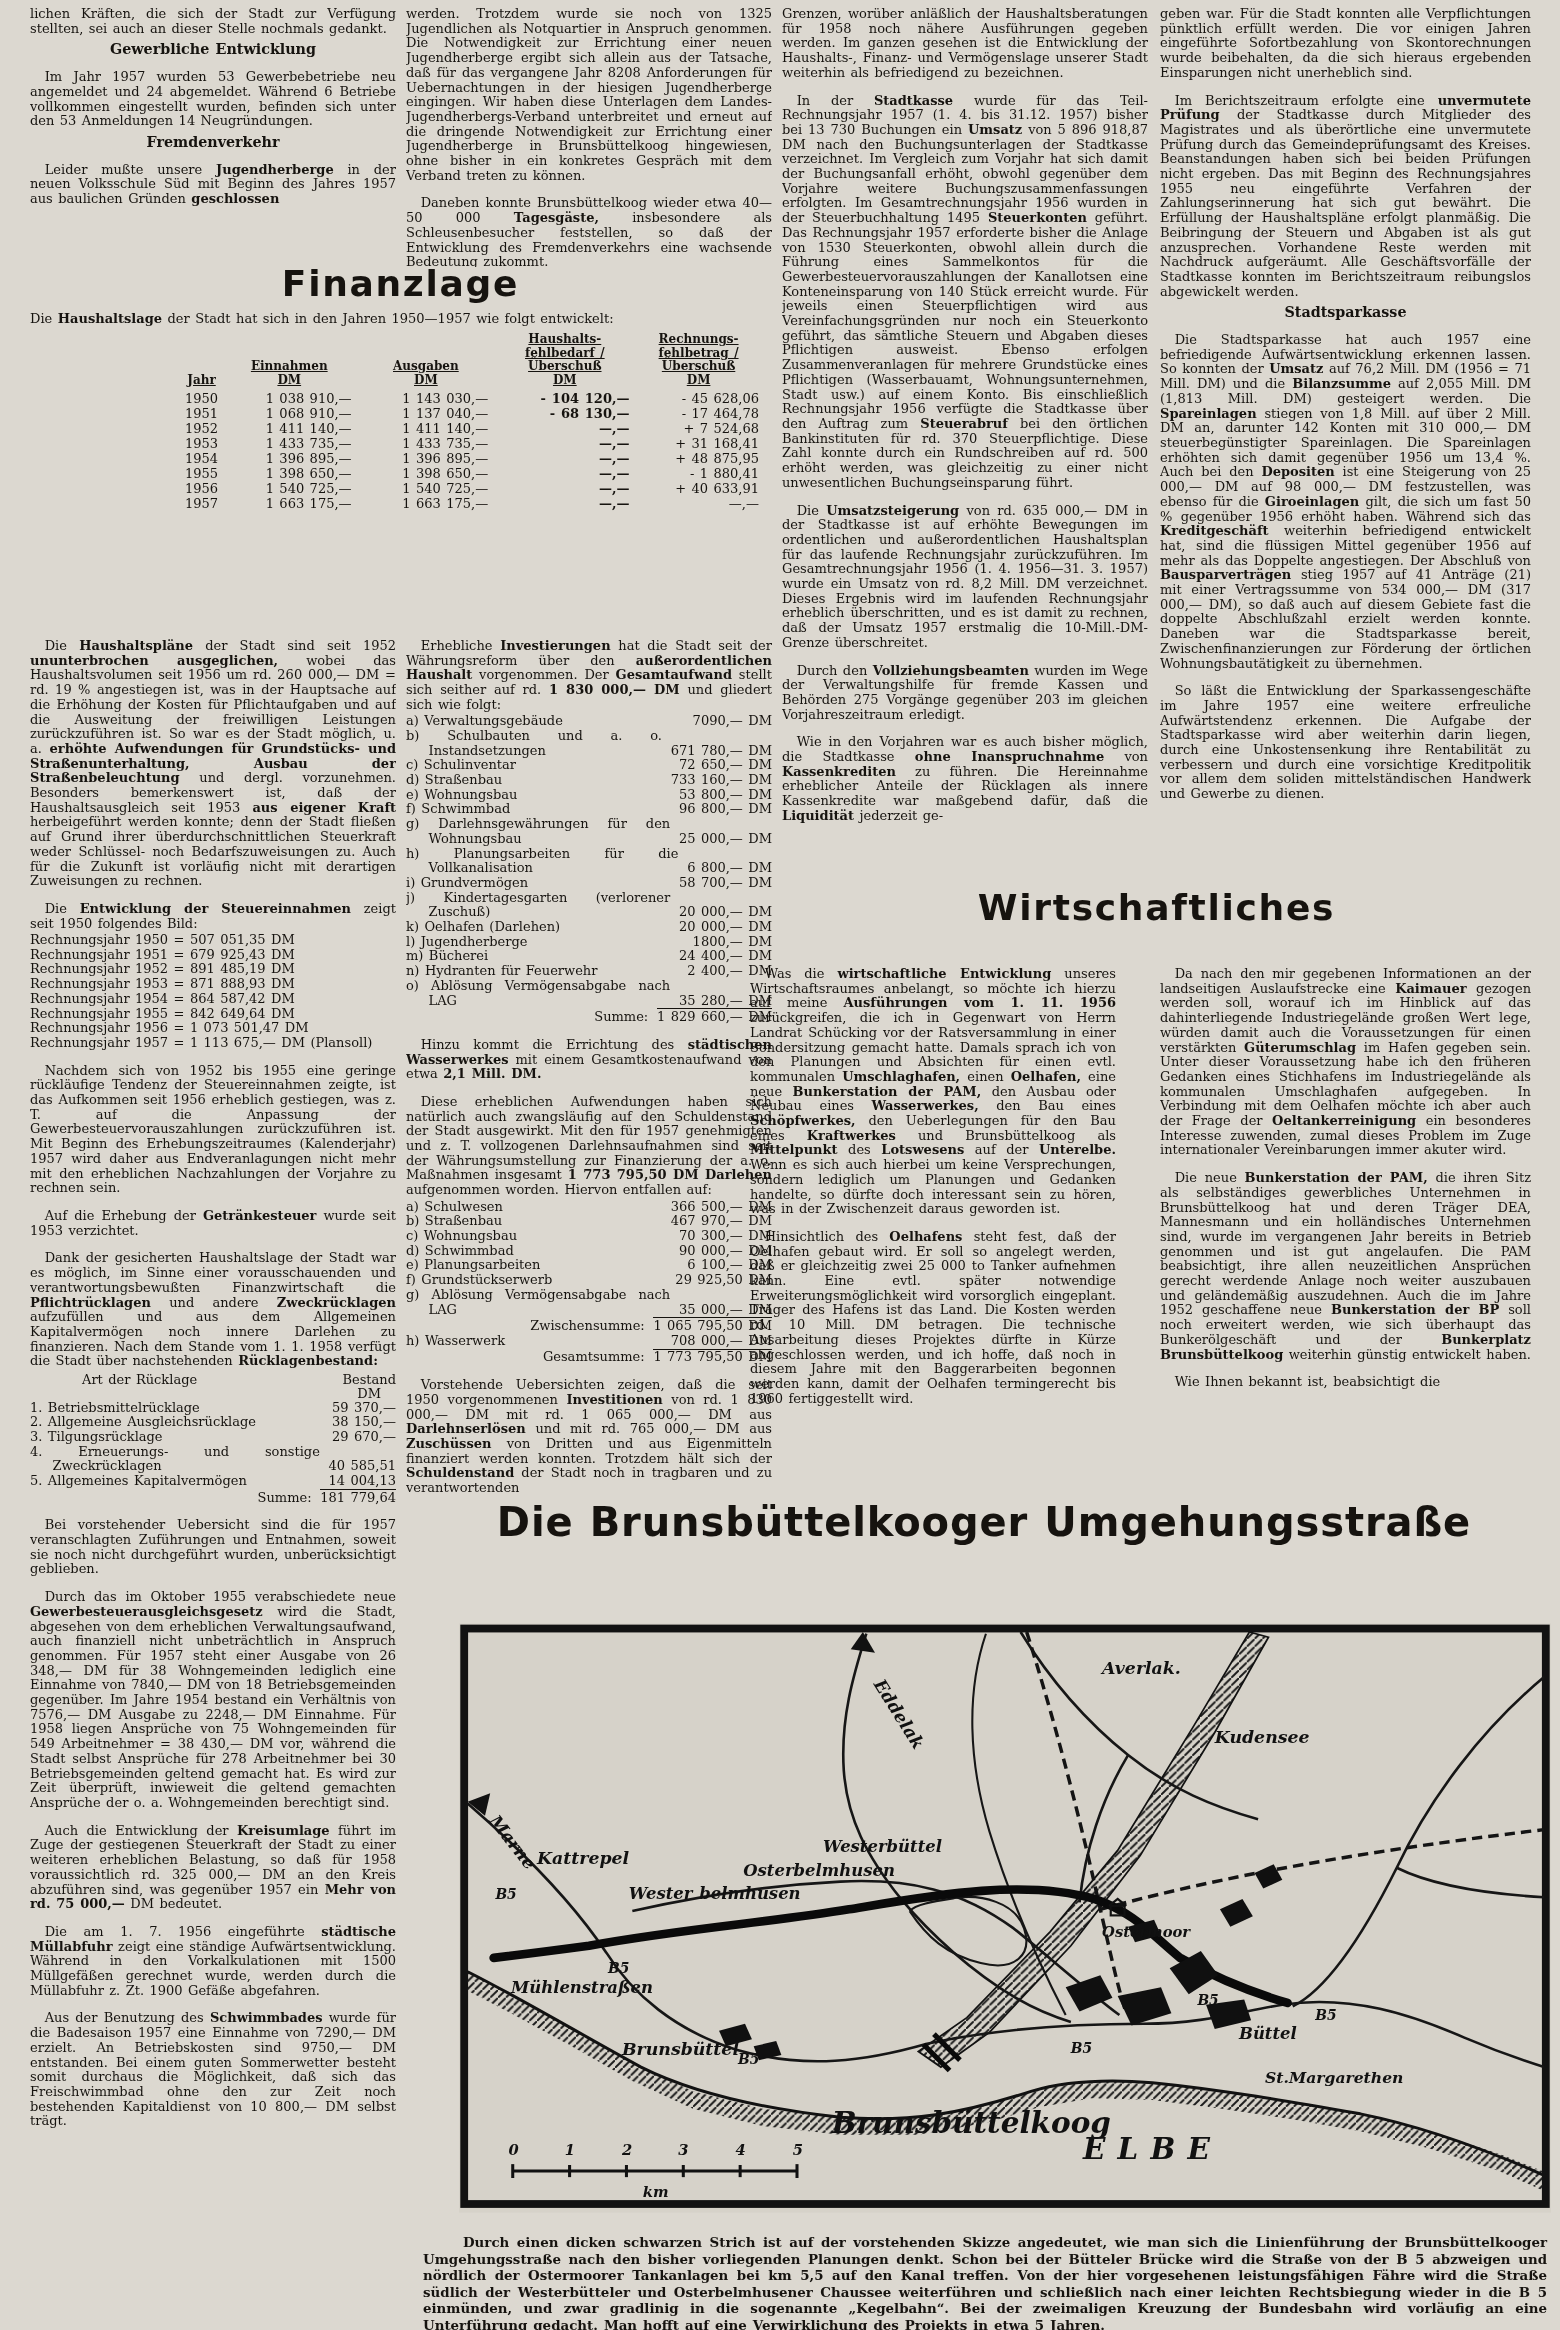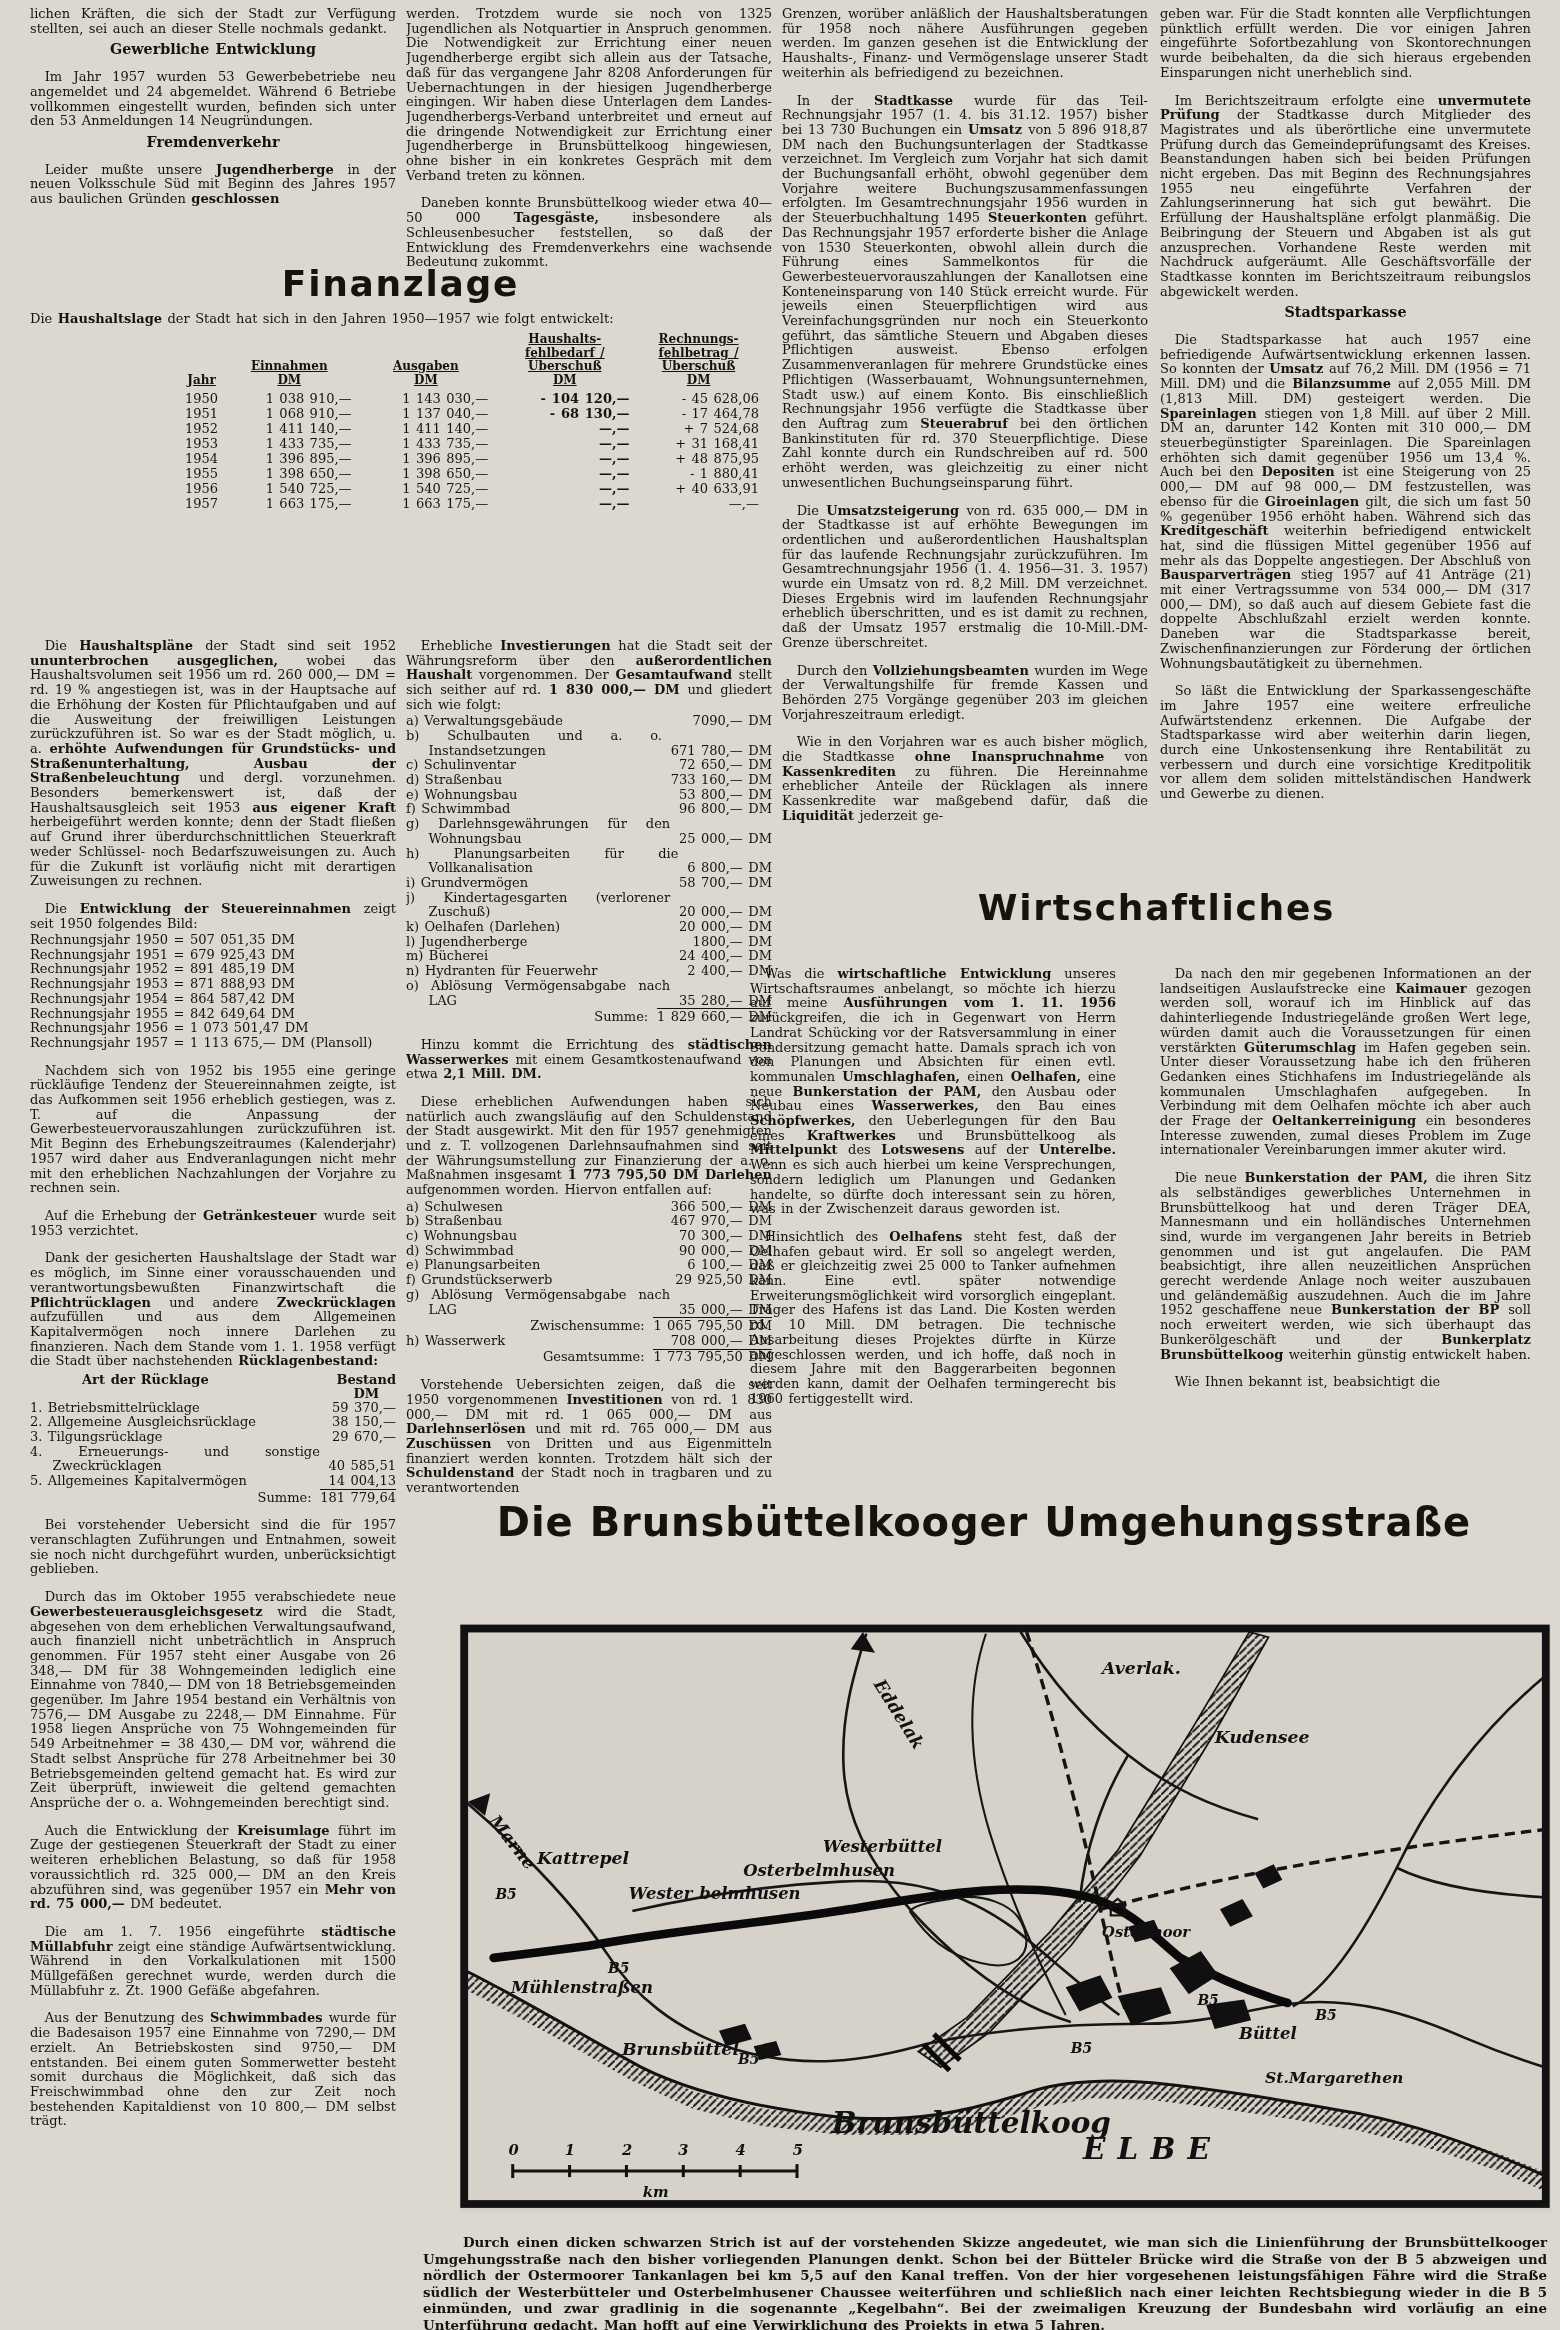--- a/index.html
+++ b/index.html
@@ -28,21 +28,21 @@
              align-self:flex-end;padding-bottom:3.5px;text-decoration:underline;}
   .frow{line-height:15px;}
   
   .rowlist{margin:1.7px 0;}
   .row{display:flex;justify-content:space-between;align-items:flex-end;text-indent:0;}
   .row .lbl{padding-left:22.5px;text-indent:-22.5px;}
   .row .val{white-space:nowrap;margin-left:8.7px;}
   .row[data-type="sum"]{justify-content:flex-end;}
   .row[data-type="sum"] .lbl{padding-left:0;text-indent:0;font-weight:normal;}
   .row[data-type="sum"] .val{border-top:1.3px solid #16130f;padding-top:0.9px;}
-  .rhead{display:flex;justify-content:space-between;font-weight:bold;margin-top:3.5px;}
+  .rhead{display:flex;justify-content:space-between;font-weight:normal;margin-top:3.5px;}
   .rhead .rh1{margin-left:52px;}
   .rhead .rh2{text-align:center;white-space:pre-line;line-height:14px;margin-left:47px;}
   .sline{text-indent:0;white-space:nowrap;}
   .caption{position:absolute;font-weight:bold;font-size:13.4px;line-height:16.5px;text-indent:40px;}
   svg text{font-family:"DejaVu Serif",serif;font-style:italic;font-weight:bold;fill:#111;}
 </style>
 </head>
 <body>
 
 <div class="page">

